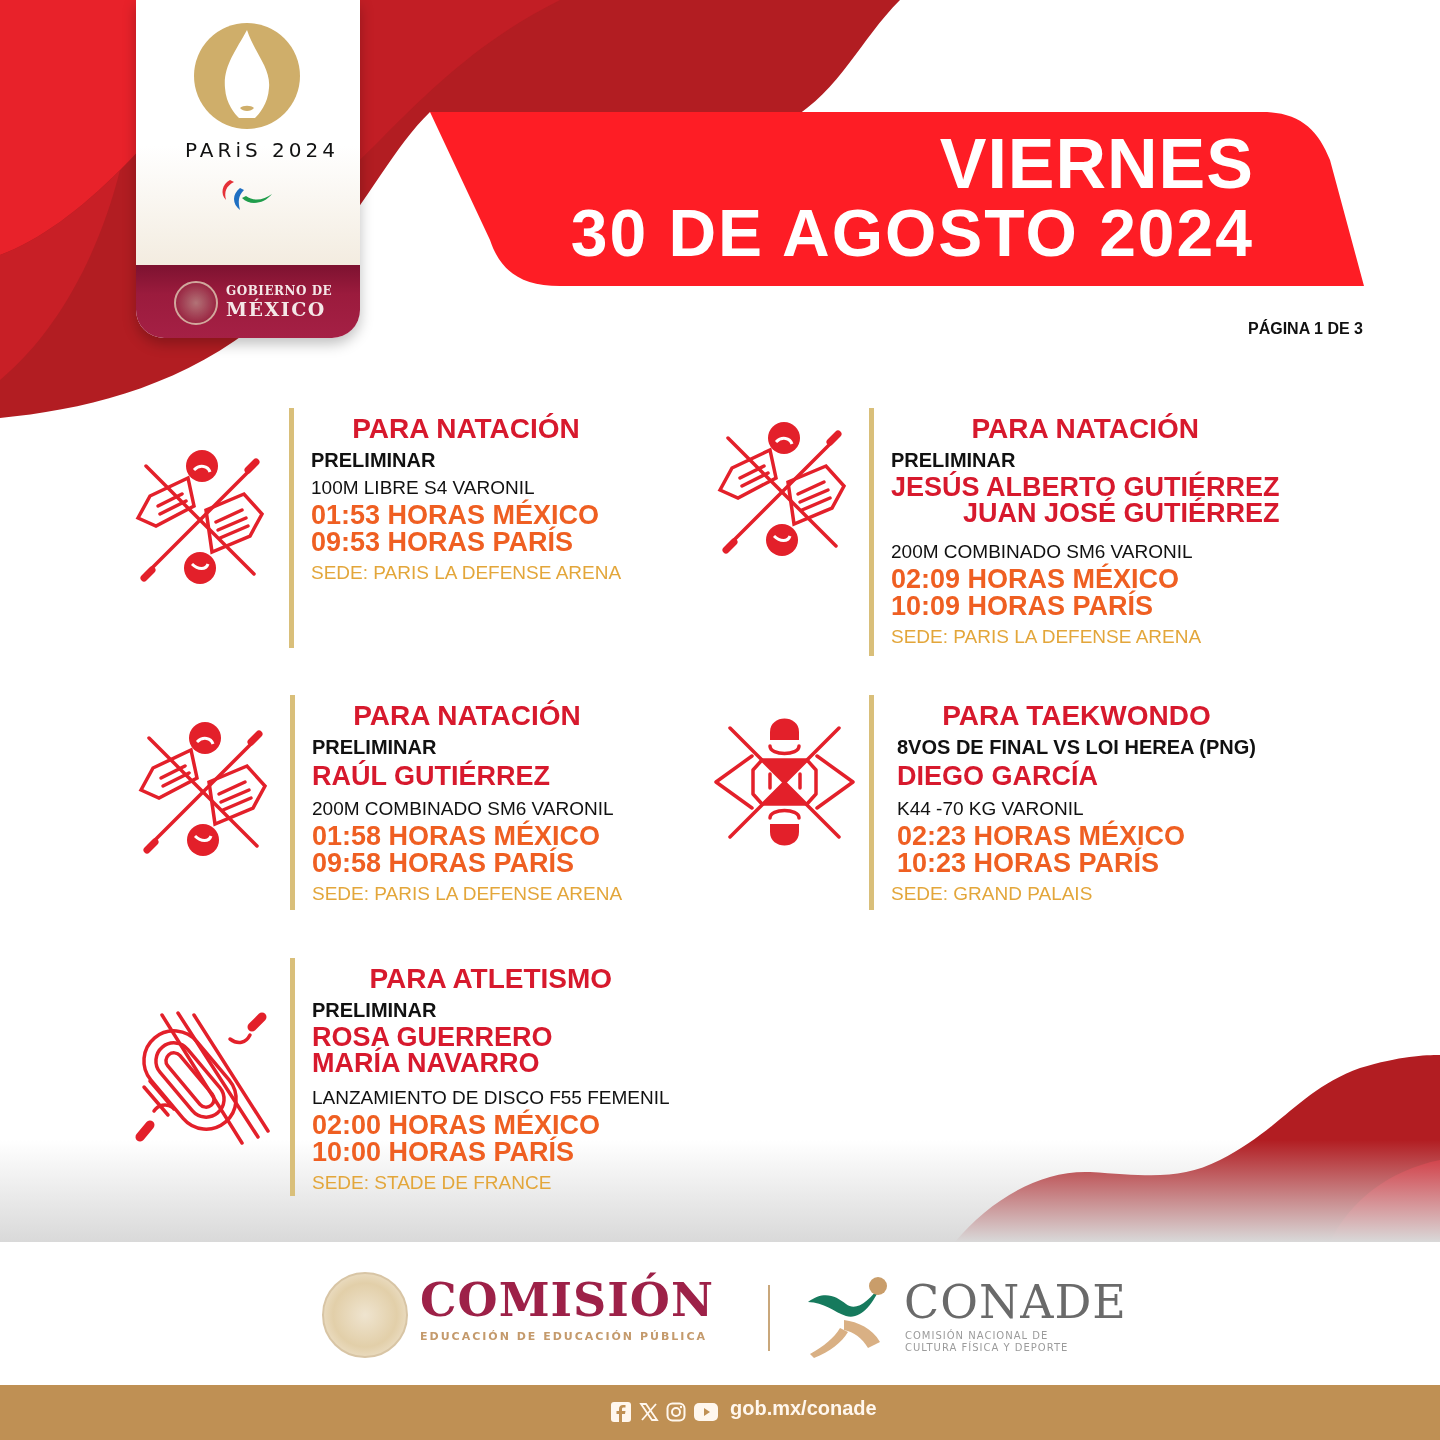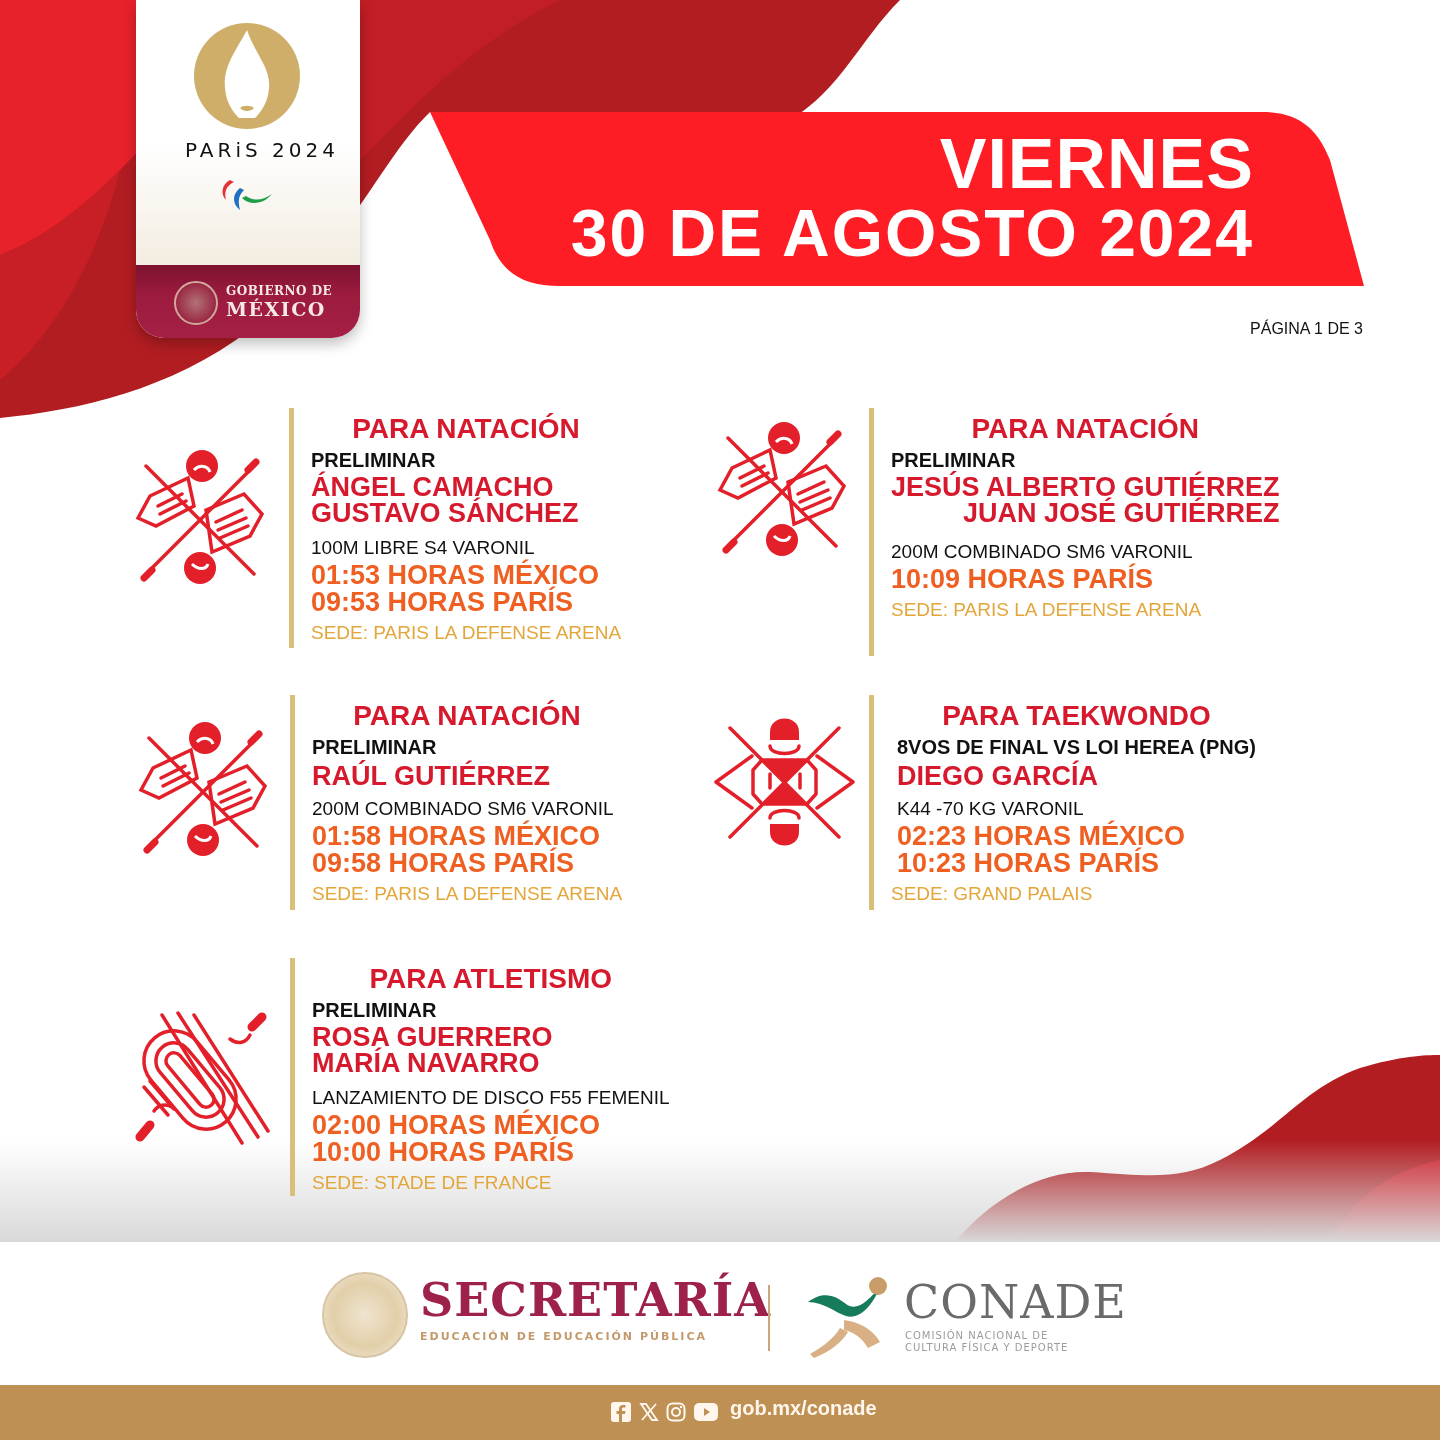--- a/index.html
+++ b/index.html
@@ -28,21 +28,21 @@
     font-weight:bold; font-size:12px; color:#f4e7e7; letter-spacing:0.5px; }
   .gob-line2 { position:absolute; left:90px; top:298px; font-family:"DejaVu Serif", serif;
     font-weight:bold; font-size:19px; color:#f4e7e7; letter-spacing:1.5px; }
 
   
   .title-day { position:absolute; right:186px; top:124px; font-family:"Liberation Sans", sans-serif;
     font-weight:bold; font-size:70px; color:#ffffff; letter-spacing:1px; line-height:80px; }
   .title-date { position:absolute; right:186px; top:193px; font-family:"Liberation Sans", sans-serif;
     font-weight:bold; font-size:66px; color:#ffffff; letter-spacing:2px; line-height:80px; }
   .page-indicator { position:absolute; right:77px; top:320px; font-family:"Liberation Sans", sans-serif;
-    font-weight:normal; font-size:16px; color:#111; }
+    font-weight:bold; font-size:16px; color:#111; }
 
   
   .event { position:absolute; }
   .event .gold-bar { position:absolute; left:0; top:0; width:5px; background:#d9bf7a; }
   .event .content { position:absolute; left:22px; top:0; }
   .ev-sport { font-family:"Liberation Sans", sans-serif; font-weight:bold; font-size:28px;
     color:#d7192d; line-height:34px; white-space:nowrap;text-align:center; }
   .ev-phase { font-family:"Liberation Sans", sans-serif; font-weight:bold; font-size:20px;
     color:#111; line-height:28px; white-space:nowrap; }
   .ev-athlete { font-family:"Liberation Sans", sans-serif; font-weight:bold; font-size:27px;
@@ -140,24 +140,20 @@
     <circle cx="70" cy="120" r="16" fill="#e3202a"></circle>
     <path d="M64,22 C70,16 78,18 80,24" stroke="#fff" stroke-width="3" fill="none"></path>
     <path d="M62,116 C68,122 76,122 78,116" stroke="#fff" stroke-width="3" fill="none"></path>
   </svg>
 
   <div class="event" style="left:289px;top:408px;">
     <div class="gold-bar" style="height:240px;"></div>
     <div class="content" style="top:4px;">
       <div class="ev-sport">PARA NATACIÓN</div>
       <div class="ev-phase">PRELIMINAR</div>
-      <div class="ev-names">
-        <div class="ev-athlete">ÁNGEL CAMACHO</div>
-        <div class="ev-athlete">GUSTAVO SÁNCHEZ</div>
-      </div>
       <div class="ev-event">100M LIBRE S4 VARONIL</div>
       <div class="ev-time">01:53 HORAS MÉXICO</div>
       <div class="ev-time">09:53 HORAS PARÍS</div>
       <div class="ev-venue">SEDE: PARIS LA DEFENSE ARENA</div>
     </div>
   </div>
 
   <svg class="sport-icon" style="left:712px;top:420px;width:140px;height:140px;" viewBox="0 0 140 140">
     <g stroke="#e3202a" stroke-width="3.5" fill="none" stroke-linecap="round">
       <line x1="16" y1="18" x2="124" y2="126"></line>
@@ -181,20 +177,21 @@
   <div class="event" style="left:869px;top:408px;">
     <div class="gold-bar" style="height:248px;"></div>
     <div class="content" style="top:4px;">
       <div class="ev-sport">PARA NATACIÓN</div>
       <div class="ev-phase">PRELIMINAR</div>
       <div class="ev-names" style="margin-bottom:12px;text-align:right;">
         <div class="ev-athlete">JESÚS ALBERTO GUTIÉRREZ</div>
         <div class="ev-athlete">JUAN JOSÉ GUTIÉRREZ</div>
       </div>
       <div class="ev-event">200M COMBINADO SM6 VARONIL</div>
+      <div class="ev-time">02:09 HORAS MÉXICO</div>
       <div class="ev-time">10:09 HORAS PARÍS</div>
       <div class="ev-venue">SEDE: PARIS LA DEFENSE ARENA</div>
     </div>
   </div>
 
   <svg class="sport-icon" style="left:133px;top:720px;width:140px;height:140px;" viewBox="0 0 140 140">
     <g stroke="#e3202a" stroke-width="3.5" fill="none" stroke-linecap="round">
       <line x1="16" y1="18" x2="124" y2="126"></line>
       <line x1="124" y1="18" x2="16" y2="126"></line>
       <path d="M8,70 L20,48 L58,30 L64,58 L26,78 Z"></path>
@@ -289,21 +286,21 @@
       </div>
       <div class="ev-event">LANZAMIENTO DE DISCO F55 FEMENIL</div>
       <div class="ev-time">02:00 HORAS MÉXICO</div>
       <div class="ev-time">10:00 HORAS PARÍS</div>
       <div class="ev-venue">SEDE: STADE DE FRANCE</div>
     </div>
   </div>
 
   <div class="footer-logos"></div>
   <div class="sep-edu-seal"></div>
-  <div class="edu-title">SECRETARÍA</div>
+  <div class="edu-title">COMISIÓN</div>
   <div class="edu-sub">EDUCACIÓN DE EDUCACIÓN PÚBLICA</div>
   <div class="footer-divider"></div>
   <svg class="conade-mark" viewBox="0 0 96 90">
     <path d="M2,30 C18,18 30,24 40,32 C50,40 62,30 76,12 C66,34 54,48 40,44 C28,40 18,30 2,30 Z" fill="#167a5d"></path>
     <circle cx="72" cy="14" r="9" fill="#c99d6a"></circle>
     <path d="M38,48 C52,50 66,56 74,70 L62,76 C56,66 48,60 38,58 Z" fill="#d9b084"></path>
     <path d="M42,60 C36,70 24,80 8,86 L4,82 C18,74 28,66 34,56 Z" fill="#d9b084"></path>
   </svg>
   <div class="conade-title">CONADE</div>
   <div class="conade-sub1">COMISIÓN NACIONAL DE</div>

